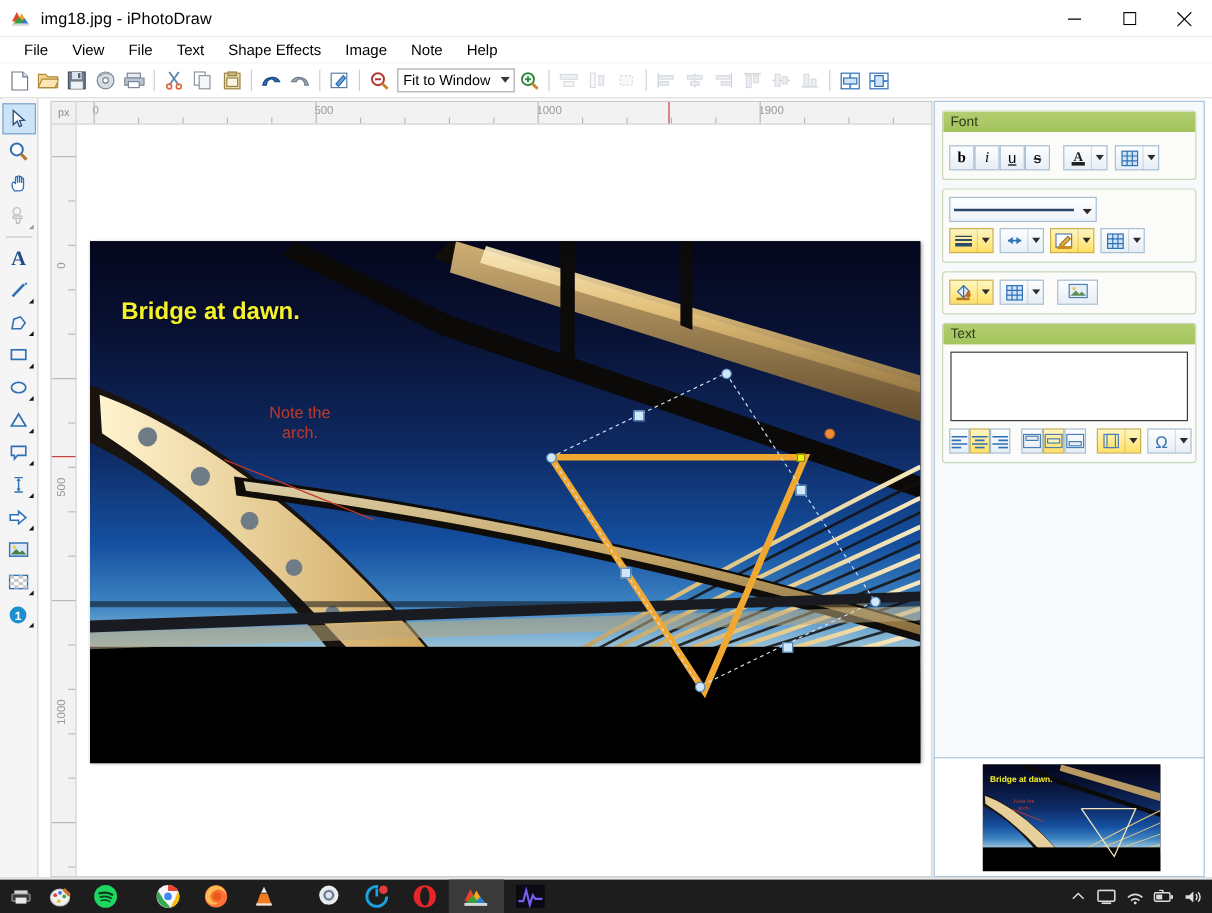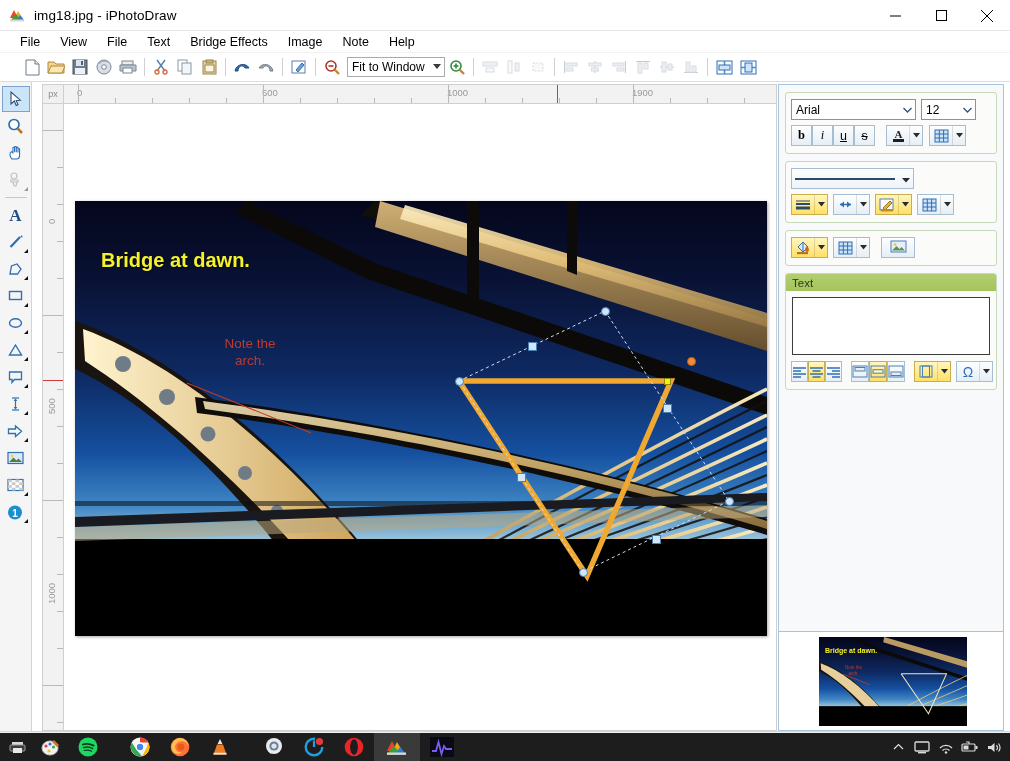--- a/index.html
+++ b/index.html
@@ -27,21 +27,21 @@
   .menubar {
     position:absolute; left:0; top:31px; width:1010px; height:22px;
     background:#fff; display:flex; align-items:center; padding-left:10px;
     border-bottom:1px solid #f2f2f2;
   }
   .menu-item { padding:2px 10px; font-size:12.5px; color:#000; cursor:default; }
 
   
   .toolbar {
     position:absolute; left:0; top:53px; width:1010px; height:29px;
-    background:#fff; display:flex; align-items:center; padding-left:20px;
+    background:#fff; display:flex; align-items:center; padding-left:4px;
     border-bottom:1px solid #dcdcdc;
   }
   .tbtn { width:24px; height:23px; display:flex; align-items:center; justify-content:center; cursor:default; border:1px solid transparent; border-radius:2px;}
   .tbtn.disabled { opacity:0.38; }
   .tsep { width:1px; height:18px; background:#d0d0d0; margin:0 4px; }
   .zoomcombo {
     display:flex; align-items:center; height:20px; width:98px;
     border:1px solid #ababab; background:#fff; margin-left:3px; position:relative;
   }
   .zoomcombo .zval { font-size:12px; padding-left:4px; flex:1; white-space:nowrap; overflow:hidden;}
@@ -224,21 +224,21 @@
           </svg>
       </div>
     </div>
   </div>
 
   <div class="menubar">
     <div class="menu-item">File</div>
     <div class="menu-item">View</div>
     <div class="menu-item">File</div>
     <div class="menu-item">Text</div>
-    <div class="menu-item">Bridge Effects</div>
+    <div class="menu-item">Shape Effects</div>
     <div class="menu-item">Image</div>
     <div class="menu-item">Note</div>
     <div class="menu-item">Help</div>
   </div>
 
   <div class="toolbar">
     <div class="tbtn">
       <svg width="15" height="17">
           <path d="M1 1 h9 l4 4 v11 h-13 z" fill="#fff" stroke="#6c7b8a"></path>
           <path d="M10 1 v4 h4" fill="#e4e9ee" stroke="#6c7b8a"></path>
@@ -689,39 +689,22 @@
       <div class="h-square" style="left:577px;top:334px;"></div>
       <div class="h-square" style="left:442px;top:272px;"></div>
       <div class="h-rot" style="left:612px;top:156px;"></div>
       <div class="h-yellow" style="left:589px;top:177px;"></div>
     </div>
   </div>
 
   <div class="props">
 
     <div class="group">
+      <div class="group-head">Font</div>
       <div class="group-body">
-        <div class="row" style="gap:5px;">
-          <div class="combo" style="width:125px;">
-            <span>Arial</span>
-            <span class="carrow">
-              <svg width="9" height="6">
-                  <path d="M0.5 1 L4.5 5 L8.5 1" stroke="#31536f" fill="none" stroke-width="1.3"></path>
-                </svg>
-            </span>
-          </div>
-          <div class="combo" style="width:55px;">
-            <span>12</span>
-            <span class="carrow">
-              <svg width="9" height="6">
-                  <path d="M0.5 1 L4.5 5 L8.5 1" stroke="#31536f" fill="none" stroke-width="1.3"></path>
-                </svg>
-            </span>
-          </div>
-        </div>
         <div class="row" style="gap:0; margin-top:5px;">
           <div class="fbtn" style="font-weight:bold;font-family:'Liberation Serif',serif;">b</div>
           <div class="fbtn" style="font-style:italic;font-family:'Liberation Serif',serif;">i</div>
           <div class="fbtn" style="text-decoration:underline;">u</div>
           <div class="fbtn" style="text-decoration:line-through;">s</div>
           <div class="split" style="margin-left:11px;">
             <span class="sicon">
               <svg width="15" height="15">
                   <text x="7.5" y="10" font-size="11" font-weight="bold" font-family="Liberation Serif, serif" fill="#1f1f1f" text-anchor="middle">A</text>
                   <rect x="2" y="11" width="11" height="3" fill="#1f1f1f"></rect>

